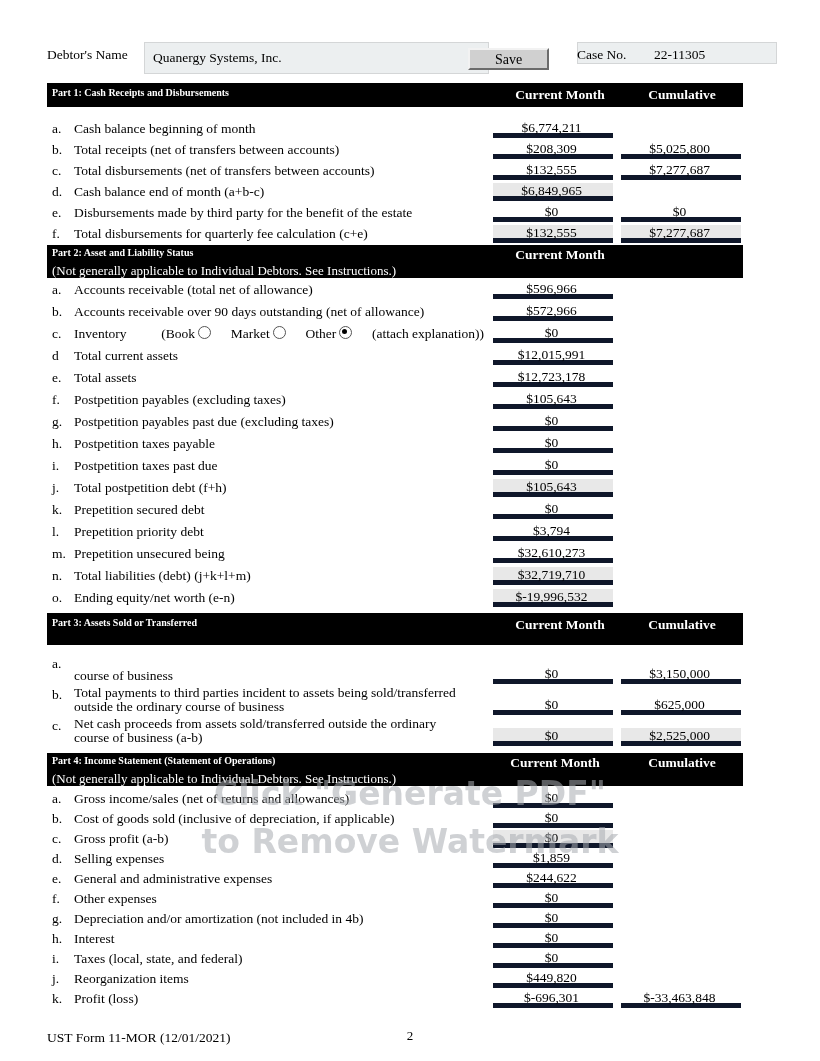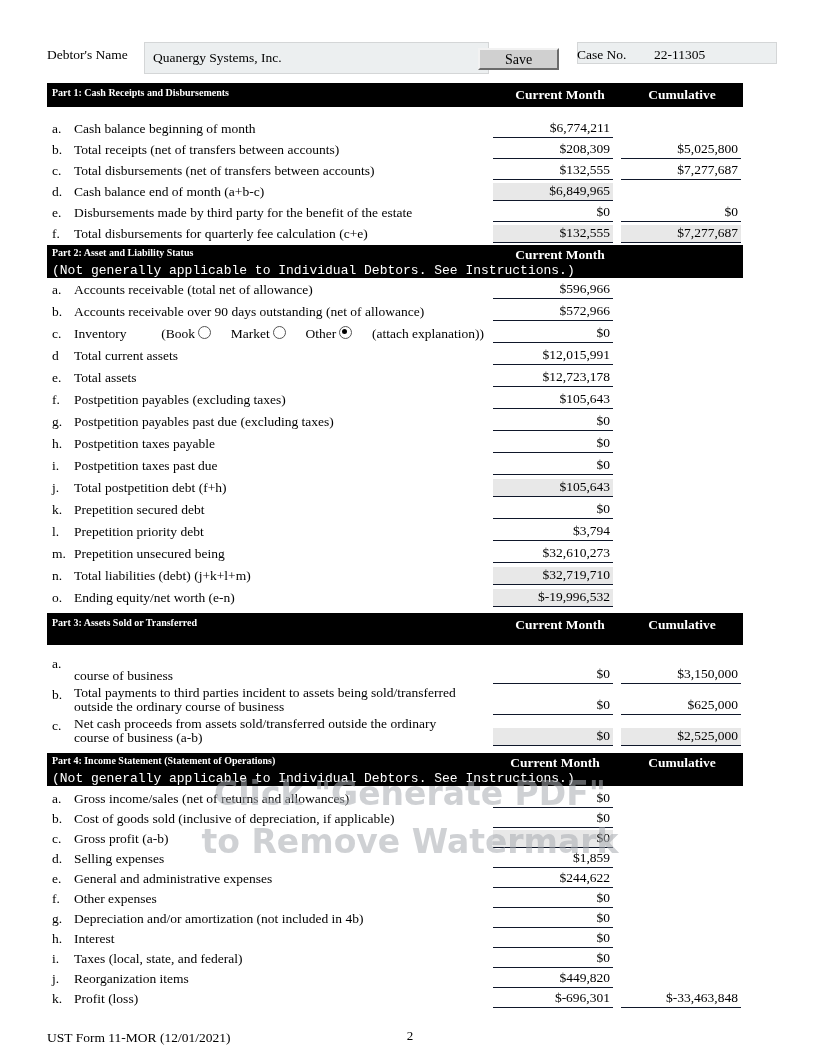--- a/index.html
+++ b/index.html
@@ -47,21 +47,21 @@
     box-sizing: border-box;
   }
   .hdr-name-box span {
     position: absolute;
     left: 8px;
     top: 7px;
     font-size: 13.5px;
   }
   .save-btn {
     position: absolute;
-    left: 431px;
+    left: 421px;
     top: 6px;
     width: 81px;
     height: 22px;
     background: #d0d0d0;
     border: 2px solid;
     border-color: #f2f2f2 #6b6b6b #6b6b6b #f2f2f2;
     text-align: center;
     font-size: 14px;
     line-height: 20px;
     font-family: "Liberation Serif", serif;
@@ -108,21 +108,20 @@
     left: 5px;
     font-weight: bold;
     font-size: 10px;
     white-space: nowrap;
   }
   .bar .t2 {
     position: absolute;
     font-size: 13px;
     font-weight: normal;
     white-space: nowrap;
-    font-family: Liberation Mono, monospace;
   }
   .bar .cm {
     position: absolute;
     left: 448px;
     font-weight: bold;
     font-size: 13.5px;
     width: 130px;
     text-align: center;
   }
   .bar .cu {
@@ -152,23 +151,23 @@
     left: 27px;
     top: 2px;
     font-size: 13.5px;
     white-space: nowrap;
   }
 
   .fld {
     position: absolute;
     width: 120px;
     height: 18px;
-    border-bottom: 1px solid #0f172a;
+    border-bottom: 5px solid #0f172a;
     box-sizing: border-box;
-    text-align: right;
+    text-align: center;
     font-size: 13.5px;
     padding-right: 3px;
     top: 1px;
   }
   .fld.cm { left: 446px; }
   .fld.cu { left: 574px; }
   .fld.shade { background: #e8e8e8; }
 
   
   .radio-line { position: absolute; left: 27px; top: 2px; font-size: 13.5px; white-space: nowrap;}

